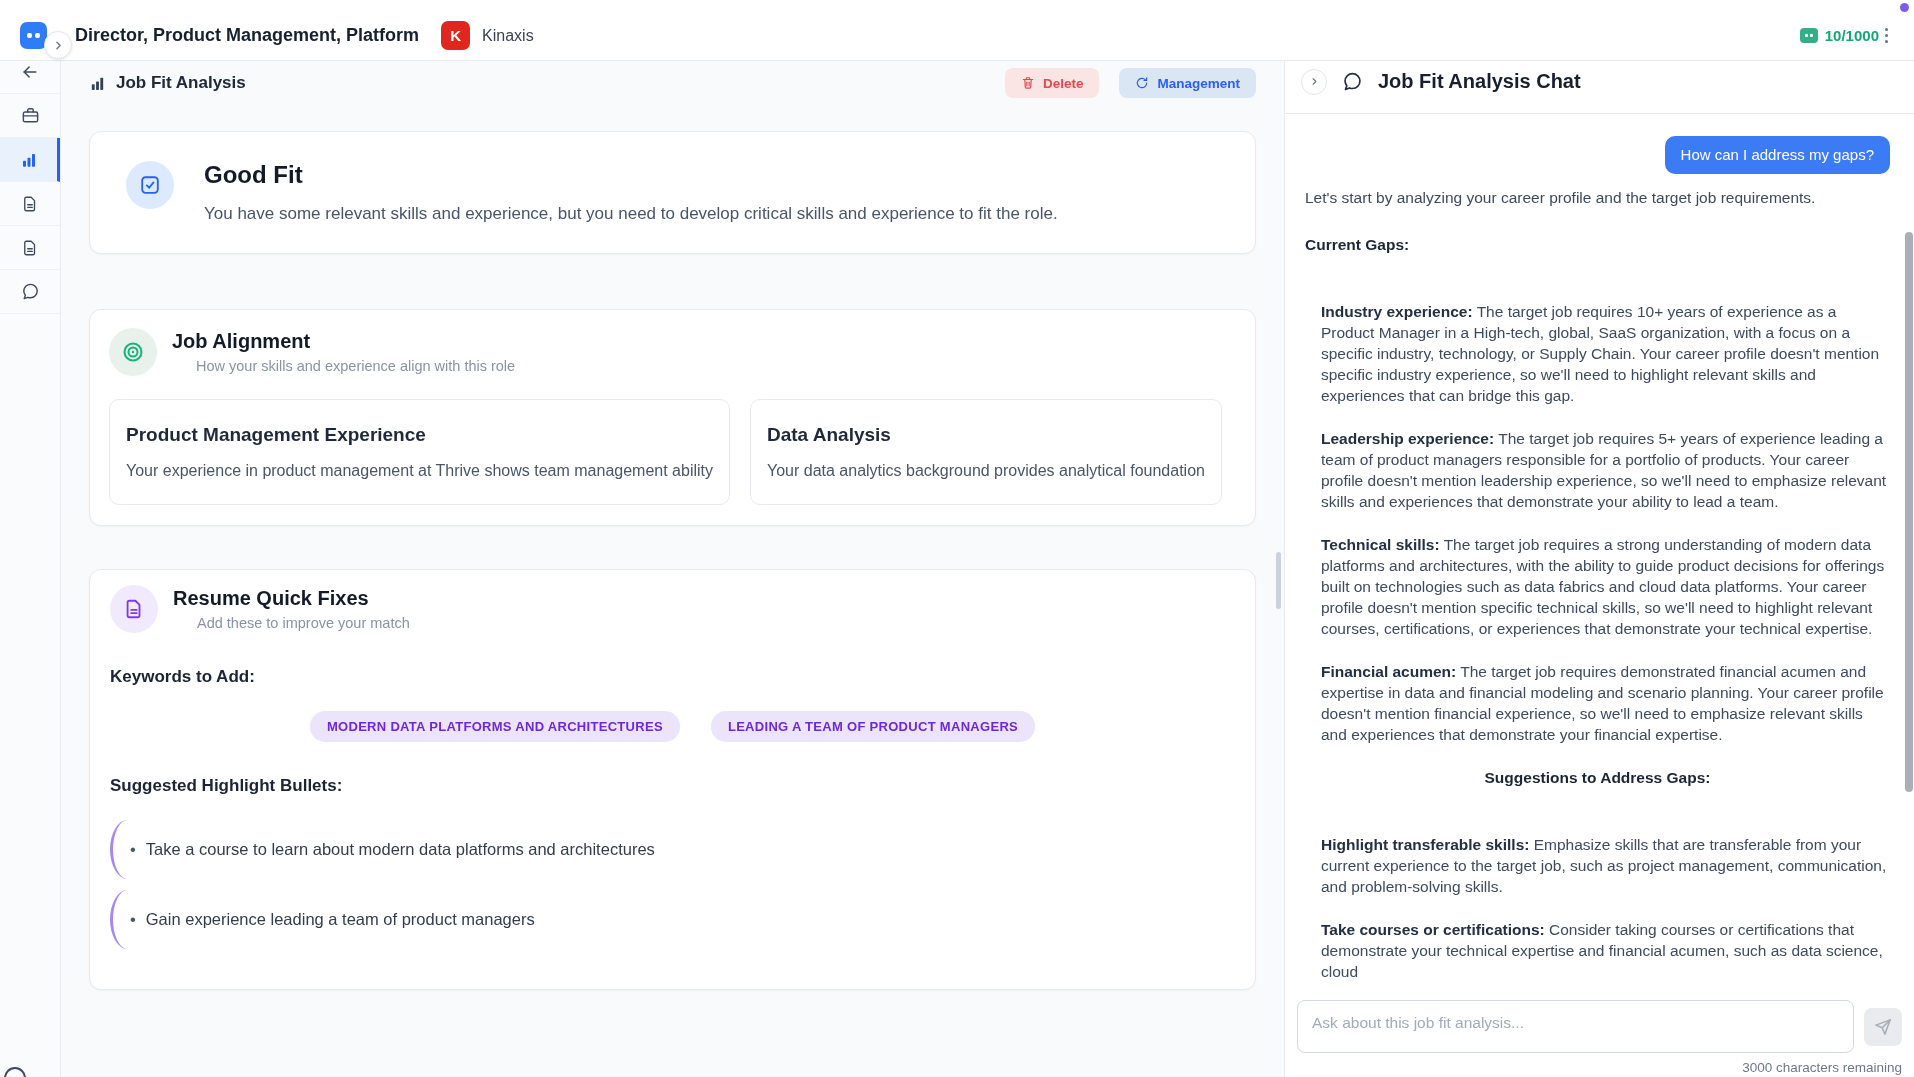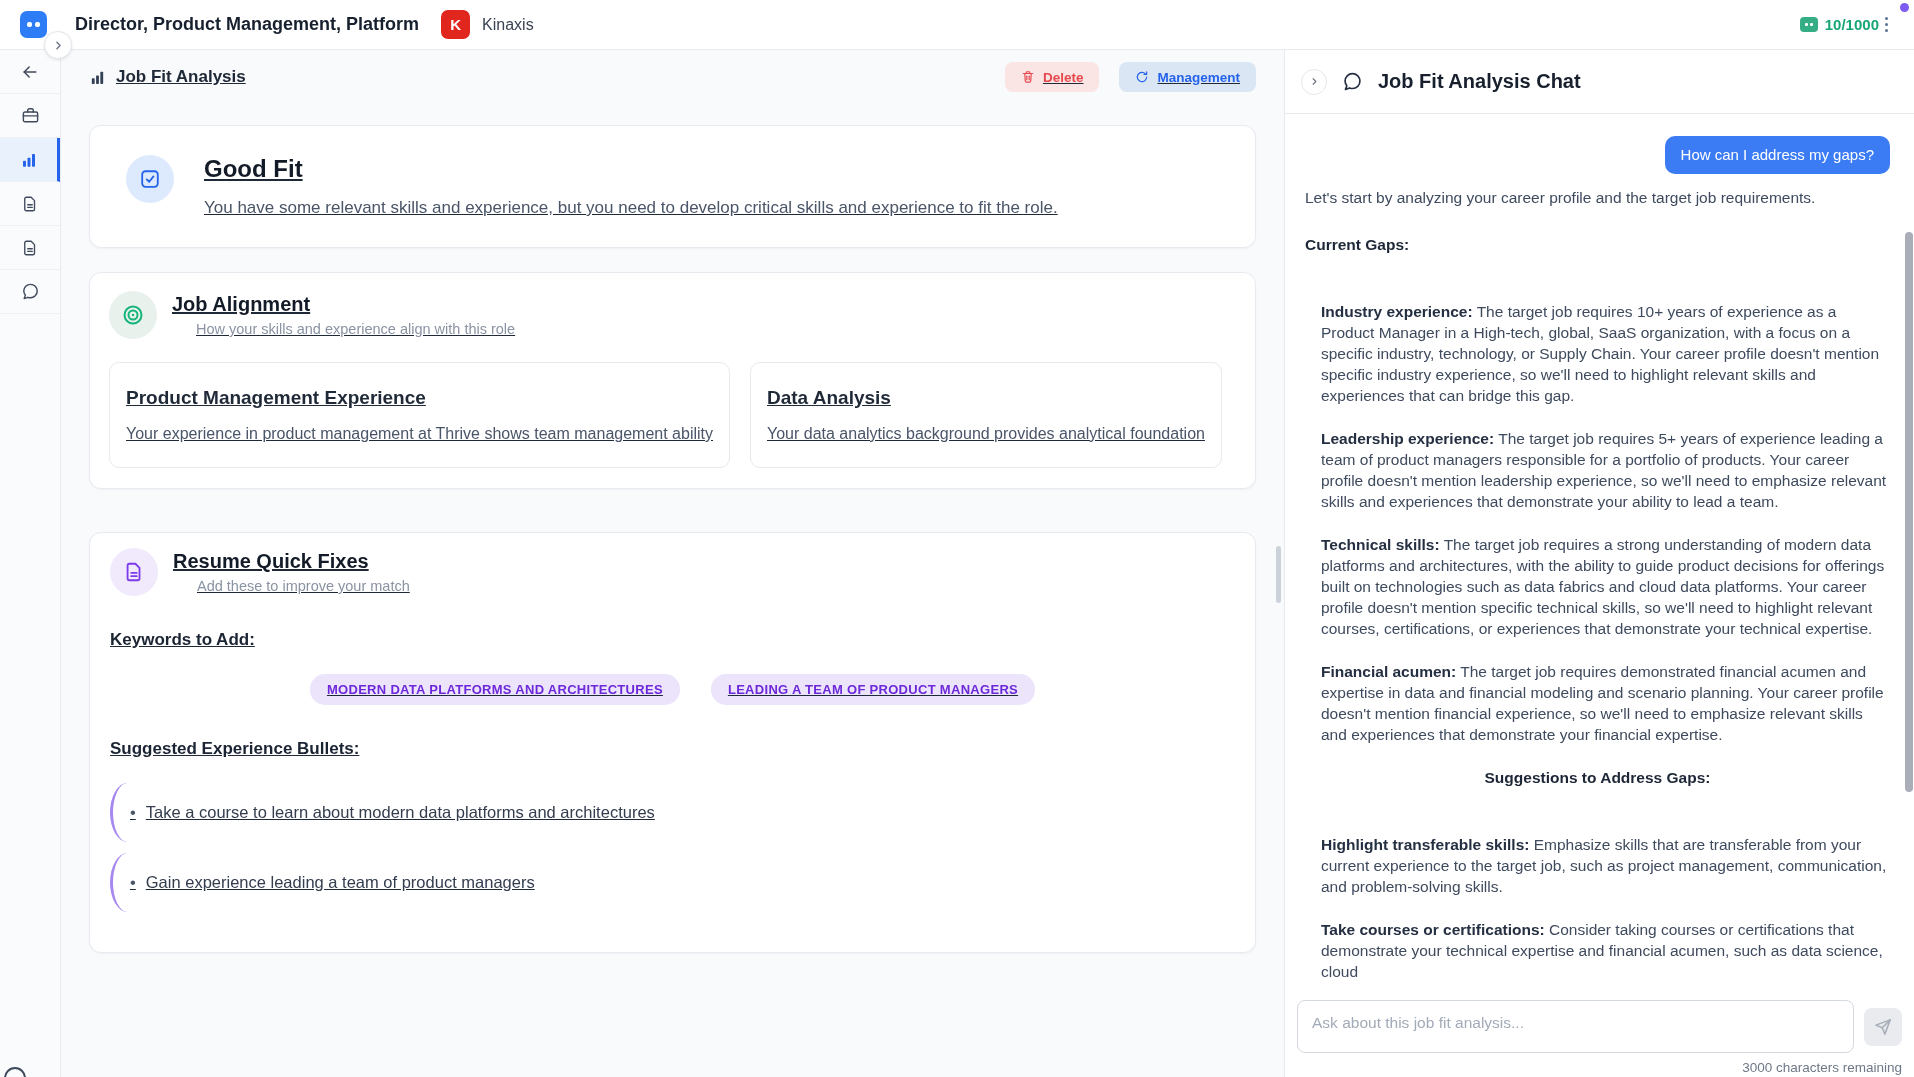--- a/index.html
+++ b/index.html
@@ -1,21 +1,21 @@
 <!DOCTYPE html>
 <html><head>
 <meta charset="utf-8">
 <style>
   html,body{margin:0;padding:0;background:#fff;}
   *{box-sizing:border-box;}
   .app{position:relative;width:1914px;height:1077px;overflow:hidden;background:#fff;
        font-family:"Liberation Sans",sans-serif;color:#1f2937;}
 
   
-  .topbar{position:absolute;top:0;left:0;right:0;height:50px;background:#fff;
+  .topbar{position:absolute;top:11px;left:0;right:0;height:50px;background:#fff;
           border-bottom:1px solid #e8eaee;display:flex;align-items:center;padding:0 20px;z-index:4;}
   .app-logo{width:27px;height:27px;border-radius:7px;background:#2f7df6;display:flex;
             align-items:center;justify-content:center;gap:3px;cursor:pointer;flex:none;}
   .app-logo i{width:5px;height:5px;border-radius:2px;background:#fff;}
   .page-title{font-size:18px;font-weight:bold;color:#17202e;margin:0 0 0 28px;white-space:nowrap;}
   .kbadge{width:29px;height:29px;background:#e0261d;color:#fff;border-radius:7px;display:flex;
           align-items:center;justify-content:center;font-weight:bold;font-size:15px;margin-left:22px;flex:none;}
   .company{font-size:16px;color:#3a4353;margin-left:12px;}
   .topbar-right{margin-left:auto;display:flex;align-items:center;}
   .credits{display:flex;align-items:center;gap:7px;color:#16a673;font-weight:bold;font-size:15px;cursor:pointer;}
@@ -35,33 +35,33 @@
   
   .sidebar{position:absolute;left:0;top:50px;bottom:0;width:61px;background:#fafbfd;
            border-right:1px solid #e7eaee;z-index:2;}
   .side-cell{height:44px;display:flex;align-items:center;justify-content:center;
              border-bottom:1px solid #eef1f4;color:#3f4a5c;cursor:pointer;}
   .side-cell.active{background:#e9f1fd;color:#2563eb;border-right:3px solid #2563eb;}
   .partial-circle{position:absolute;left:4px;bottom:-12px;width:22px;height:22px;
                   border:2px solid #3f4a5c;border-radius:50%;}
 
   
-  .main{position:absolute;left:61px;top:46px;width:1223px;bottom:0;background:#f8fafc;overflow:hidden;text-decoration:underline;}
+  .main{position:absolute;left:61px;top:52px;width:1223px;bottom:0;background:#f8fafc;overflow:hidden;}
   .main-header{height:62px;display:flex;align-items:center;padding:0 28px;gap:10px;}
   .mh-title{font-size:17px;font-weight:bold;color:#202938;}
   .mh-spacer{flex:1;}
   .btn{height:30px;border:none;border-radius:8px;font-family:inherit;font-size:13.5px;font-weight:bold;
        display:inline-flex;align-items:center;gap:8px;padding:0 16px;cursor:pointer;}
   .btn-delete{background:#fbe4e4;color:#e5484d;}
   .btn-regen{background:#dbe6f4;color:#2563eb;margin-left:10px;}
 
   .content{padding:17px 28px 0;}
   .card{background:#fff;border:1px solid #e7eaee;border-radius:12px;box-shadow:0 1px 2px rgba(16,24,40,.04);}
 
-  .card-fit{display:flex;align-items:flex-start;gap:30px;padding:29px 36px;margin-bottom:24px;}
+  .card-fit{display:flex;align-items:flex-start;gap:30px;padding:29px 36px;margin-bottom:55px;}
   .icon-circle{width:48px;height:48px;border-radius:50%;display:flex;align-items:center;
                justify-content:center;flex:none;}
   .ic-blue{background:#ddeafd;color:#2563eb;}
   .ic-green{background:#e9f1ec;color:#15b47a;}
   .ic-purple{background:#f0eafc;color:#7c3aed;}
   .fit-title{font-size:24px;font-weight:bold;color:#131b28;margin:0 0 15px;}
   .fit-desc{font-size:17px;color:#4a5568;}
 
   .card-align{padding:18px 19px 20px;margin-bottom:43px;}
   .card-sec-header{display:flex;align-items:center;gap:15px;}
@@ -286,21 +286,21 @@
         </div>
 
         <div class="sec-label">Keywords to Add:</div>
         <div class="pill-row">
 
             <span class="pill">MODERN DATA PLATFORMS AND ARCHITECTURES</span>
 
             <span class="pill">LEADING A TEAM OF PRODUCT MANAGERS</span>
           </div>
 
-        <div class="sec-label">Suggested Experience Bullets:</div>
+        <div class="sec-label">Suggested Highlight Bullets:</div>
         <div class="bullet-list">
 
             <div class="bullet">
               <span class="b-dot">•</span>
               <span>Take a course to learn about modern data platforms and architectures</span>
             </div>
 
             <div class="bullet">
               <span class="b-dot">•</span>
               <span>Gain experience leading a team of product managers</span>

